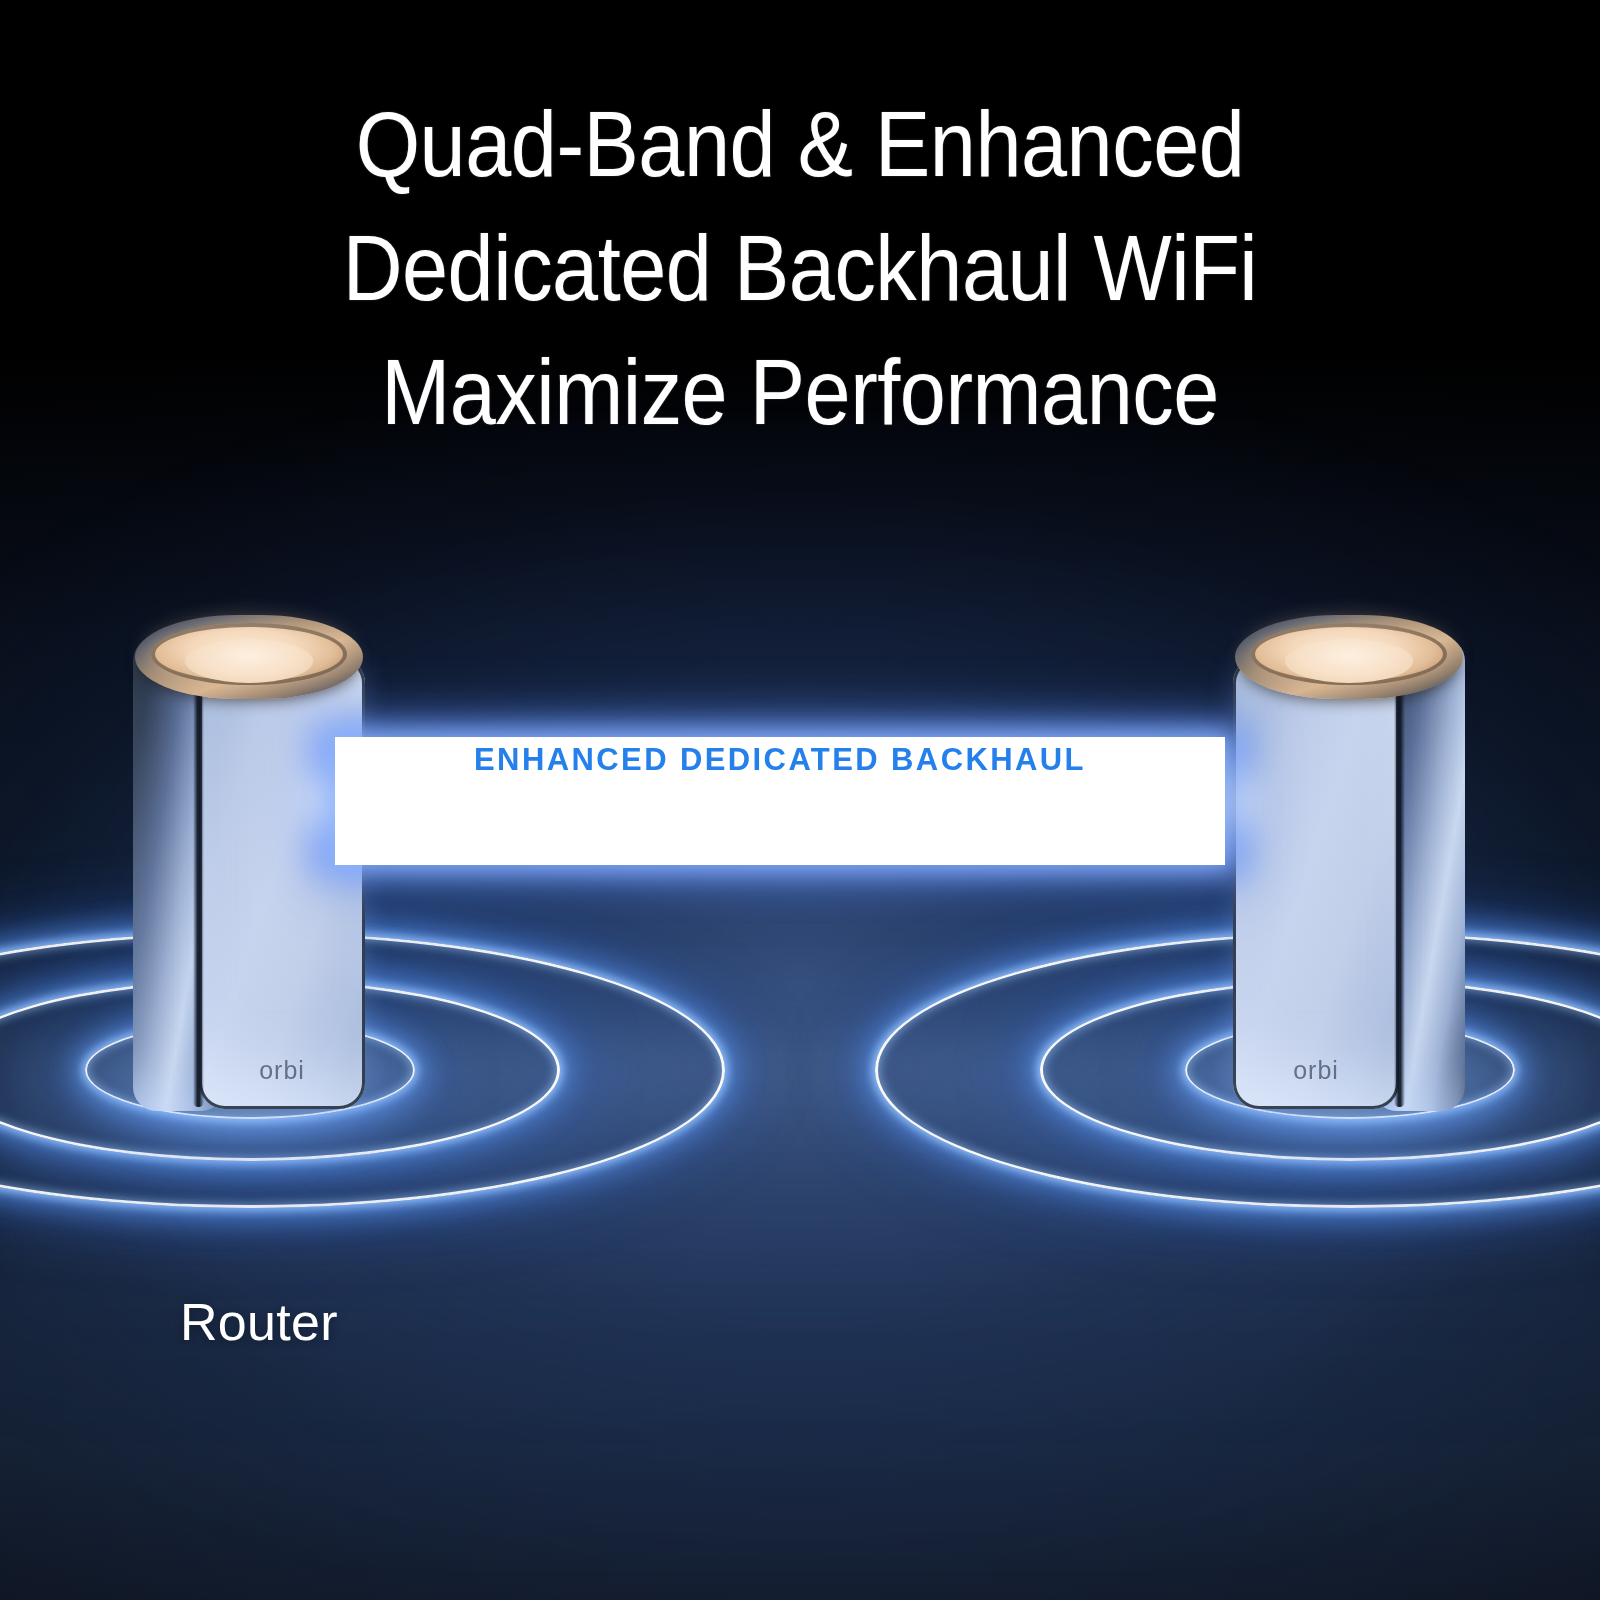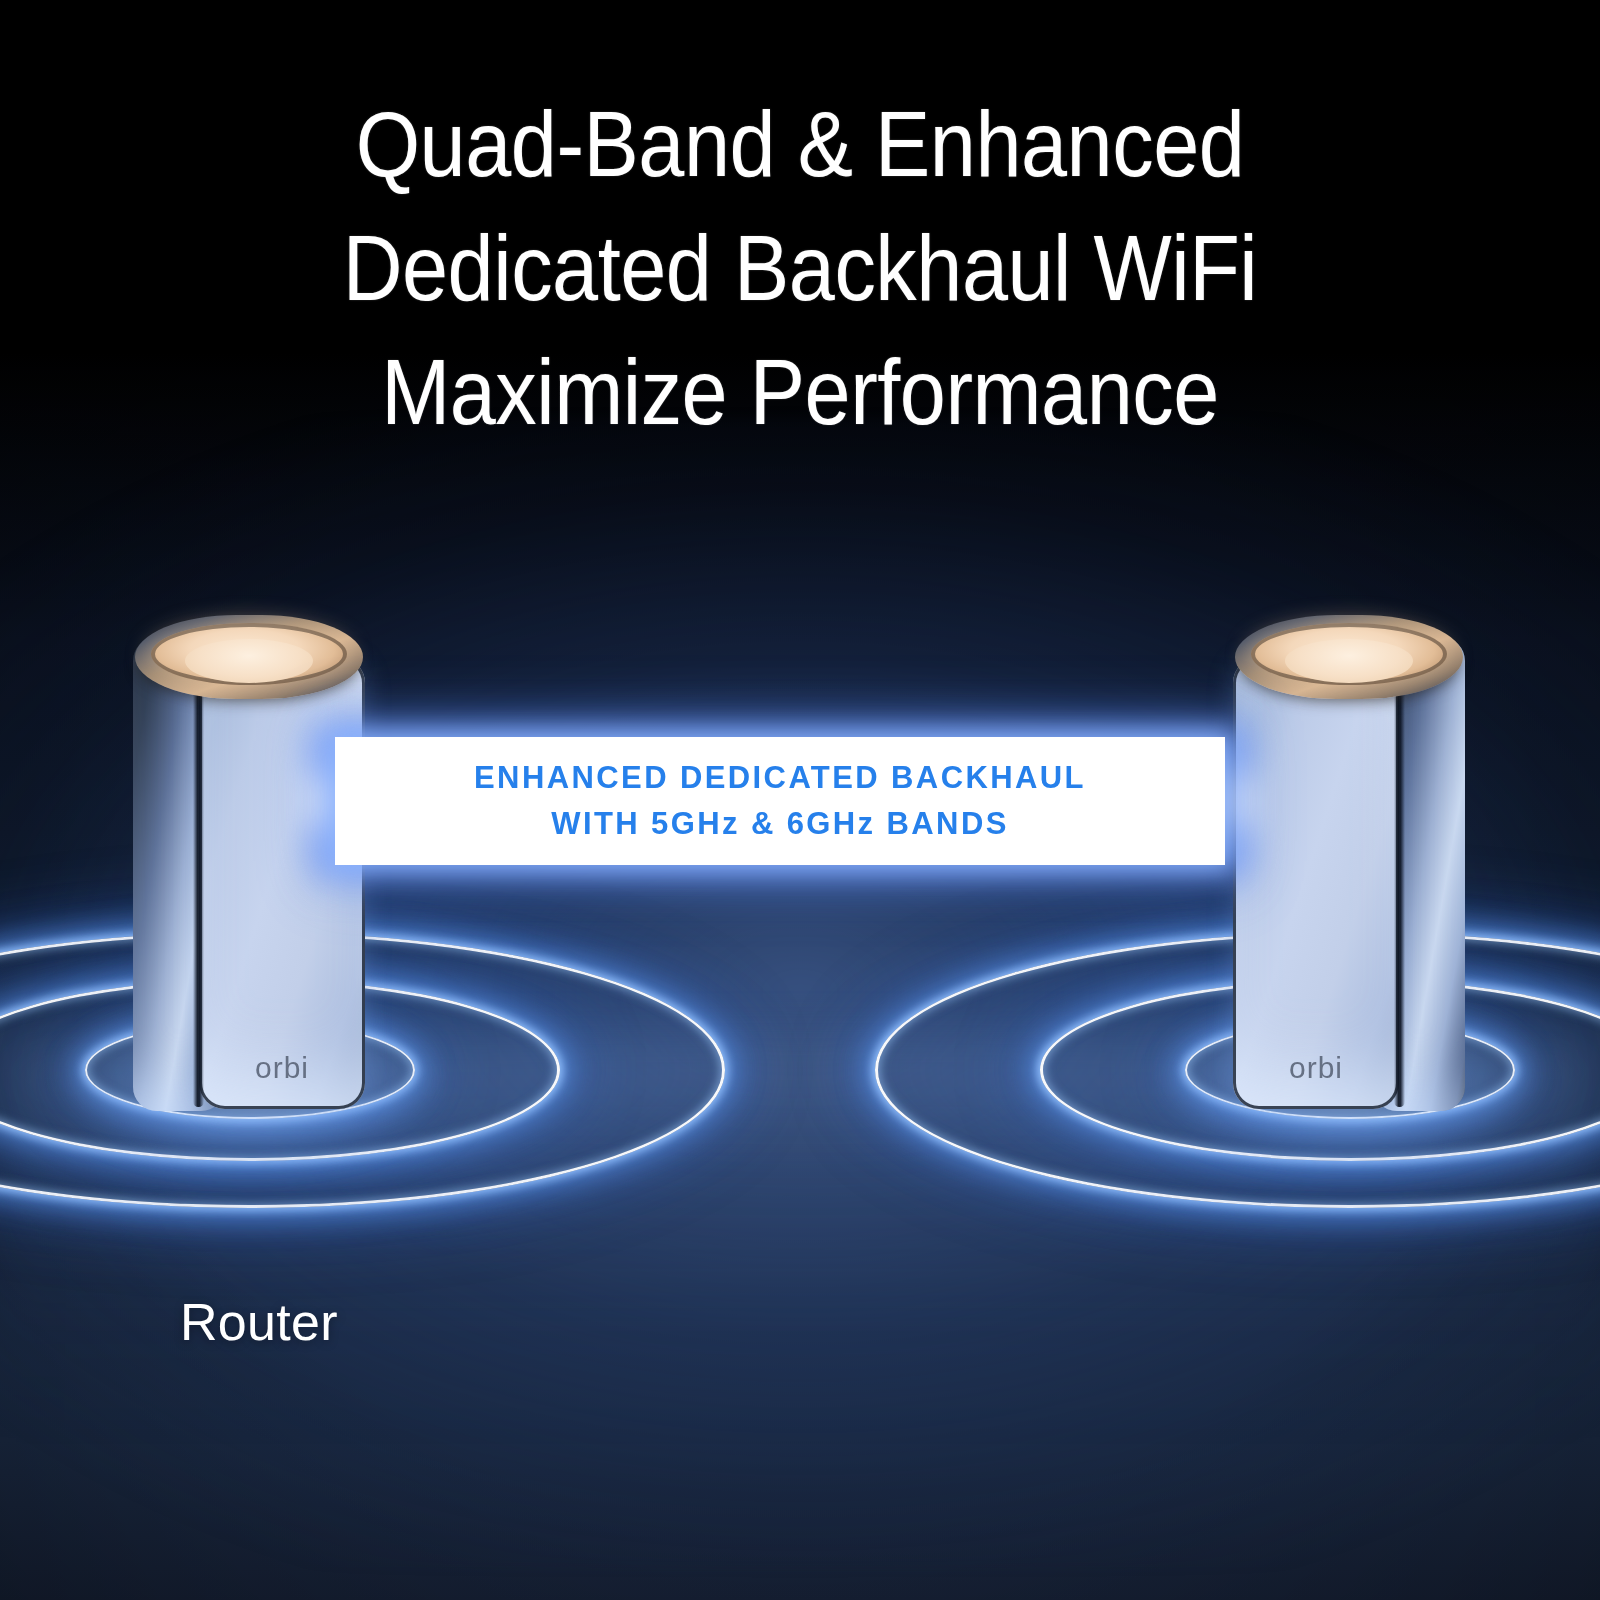--- a/index.html
+++ b/index.html
@@ -242,21 +242,21 @@
       rgba(0,0,0,0) 78%);
     filter:blur(16px);
     z-index:-1;
   }
 
   .dev-brand{
     position:absolute;
     bottom:30px;
     width:100%;
     text-align:center;
-    font-size:30px;
+    font-size:25px;
     font-weight:400;
     letter-spacing:1px;
     color:#555f72;
     opacity:0.85;
     font-family:"Liberation Sans", sans-serif;
   }
   .router   .dev-brand{ padding-left:66px; }
   .satellite .dev-brand{ padding-right:66px; }
 
   
@@ -276,21 +276,21 @@
       rgba(110,150,250,0.70) 76%,
       rgba(70,110,230,0.0) 100%);
     filter:blur(16px);
   }
   .banner{
     position:absolute; inset:0;
     background:#ffffff;
     display:flex;
     flex-direction:column;
     align-items:center;
-    justify-content:center;
+    justify-content:flex-start;
     box-shadow:
       0 0 22px 6px rgba(140,180,255,0.85),
       0 0 60px 16px rgba(80,130,240,0.45);
   }
   .banner-line{
     color:#2680eb;
     font-size:31px;
     font-weight:bold;
     letter-spacing:2.4px;
     line-height:46px;
@@ -368,21 +368,20 @@
         </div>
       </div>
       <div class="dev-brand">orbi</div>
     </div>
   </div>
 
   <div class="banner-wrap">
     <div class="banner-halo"></div>
     <div class="banner">
       <div class="banner-line">ENHANCED DEDICATED BACKHAUL</div>
-      <div class="banner-line">WITH 5GHz &amp; 6GHz BANDS</div>
     </div>
   </div>
 
   <div class="caption router-cap">Router</div>
 
   <div class="bg-vignette"></div>
 
 </div>
 
 </body></html>

